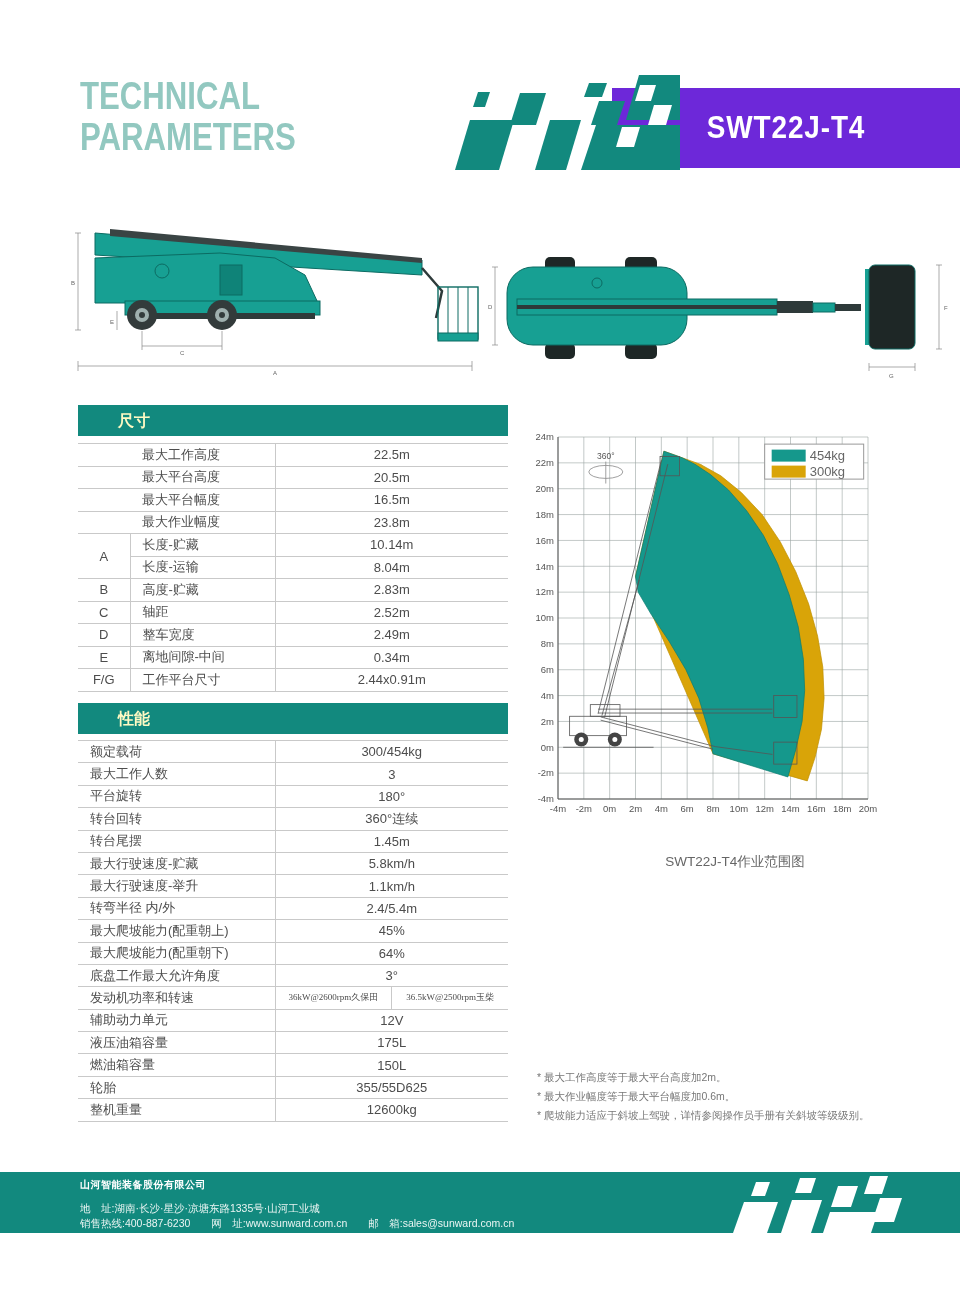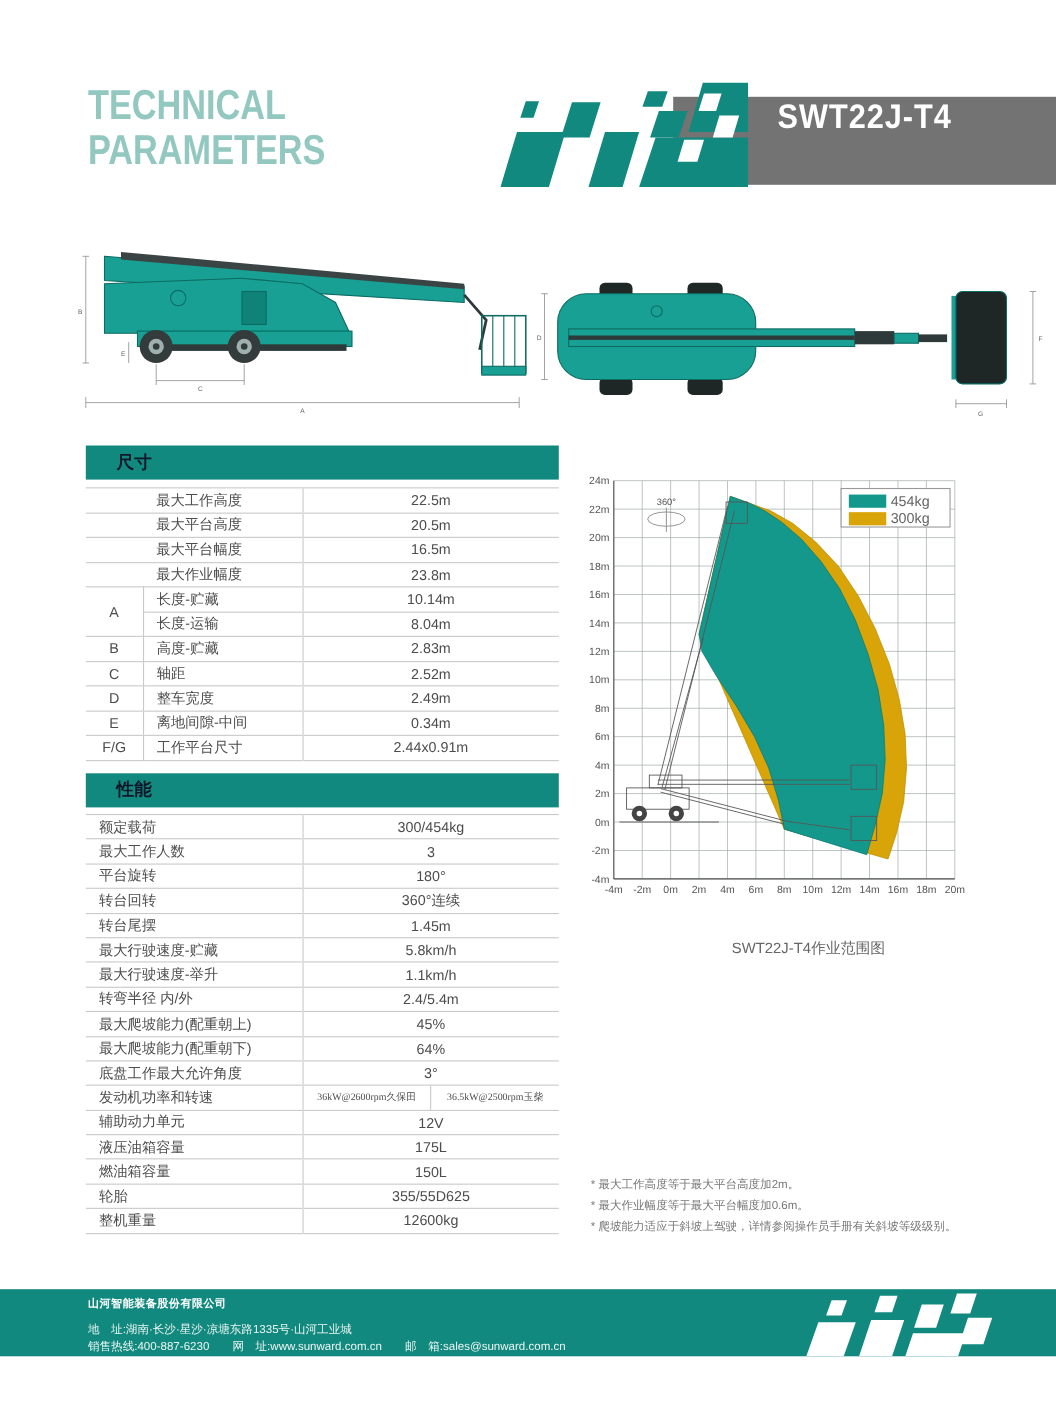--- a/index.html
+++ b/index.html
@@ -2,26 +2,26 @@
 <html><head>
 <meta charset="utf-8">
 <style>
   html,body{margin:0;padding:0;background:#fff;}
   .page{position:relative;width:960px;height:1293px;background:#fff;overflow:hidden;
         font-family:"Liberation Sans","DejaVu Sans",sans-serif;color:#4d4d4d;}
   .abs{position:absolute;}
   
   .title{left:80px;top:76px;font-size:38px;font-weight:bold;color:#92c8c0;line-height:1.07;
          transform:scaleX(.82);transform-origin:left top;white-space:pre-line;}
-  .banner{left:612px;top:88px;width:348px;height:80px;background:#737373;
-          display:flex;justify-content:center;}
+  .banner{left:612px;top:88px;width:348px;height:80px;background:#6d28d9;
+          display:flex;align-items:center;justify-content:center;}
   .model{color:#fff;font-size:31px;font-weight:bold;letter-spacing:1px;transform:scaleX(.9);}
   
-  .secbar{left:78px;width:430px;height:31px;background:#12897e;color:#0f172a;
-          font-size:16px;font-weight:bold;line-height:31px;padding-left:28px;box-sizing:border-box;}
+  .secbar{left:78px;width:430px;height:31px;background:#12897e;color:#fef9c3;
+          font-size:16px;font-weight:bold;line-height:31px;padding-left:40px;box-sizing:border-box;}
   
   table.spec{position:absolute;left:78px;width:430px;border-collapse:collapse;table-layout:fixed;
              font-size:13px;color:#4d4d4d;border-bottom:1px solid #c9c9c9;}
   .spec td{border-top:1px solid #c9c9c9;padding:0;vertical-align:middle;white-space:nowrap;overflow:hidden;}
   #dims-table td{height:21.5px;}
   #perf-table td{height:21.4px;}
   .spec td.letter{text-align:center;}
   .spec td.letter.hasdiv{border-right:1px solid #c9c9c9;}
   .spec td.label{padding-left:12px;}
   .spec td.value{border-left:1px solid #c9c9c9;text-align:center;}

